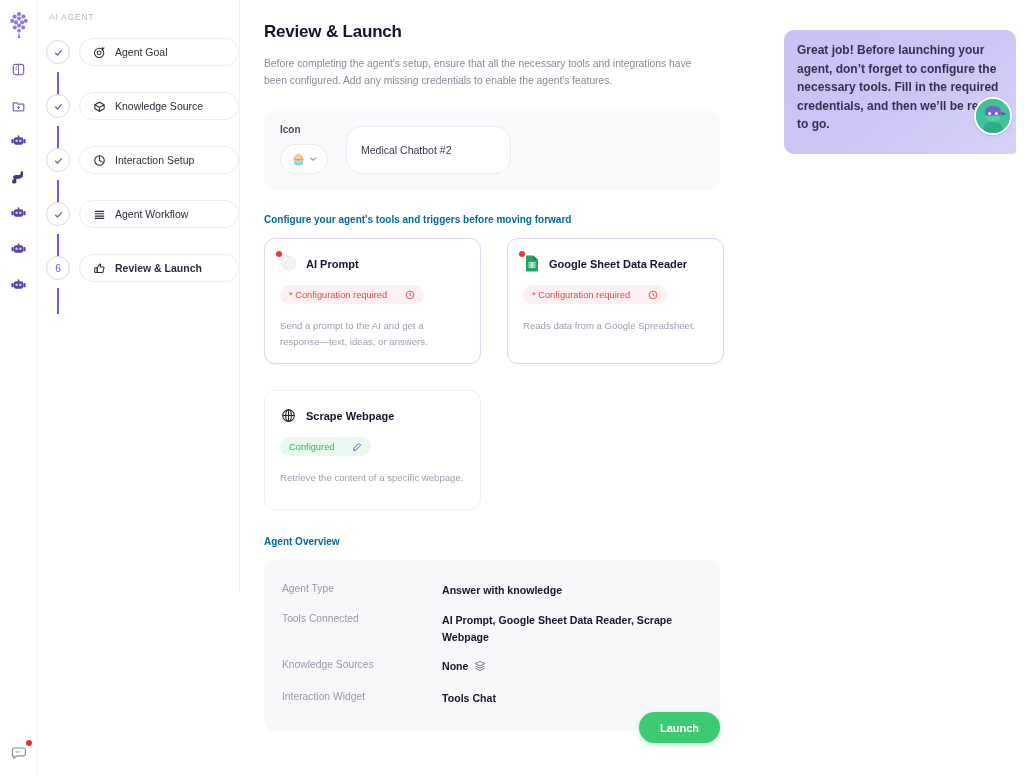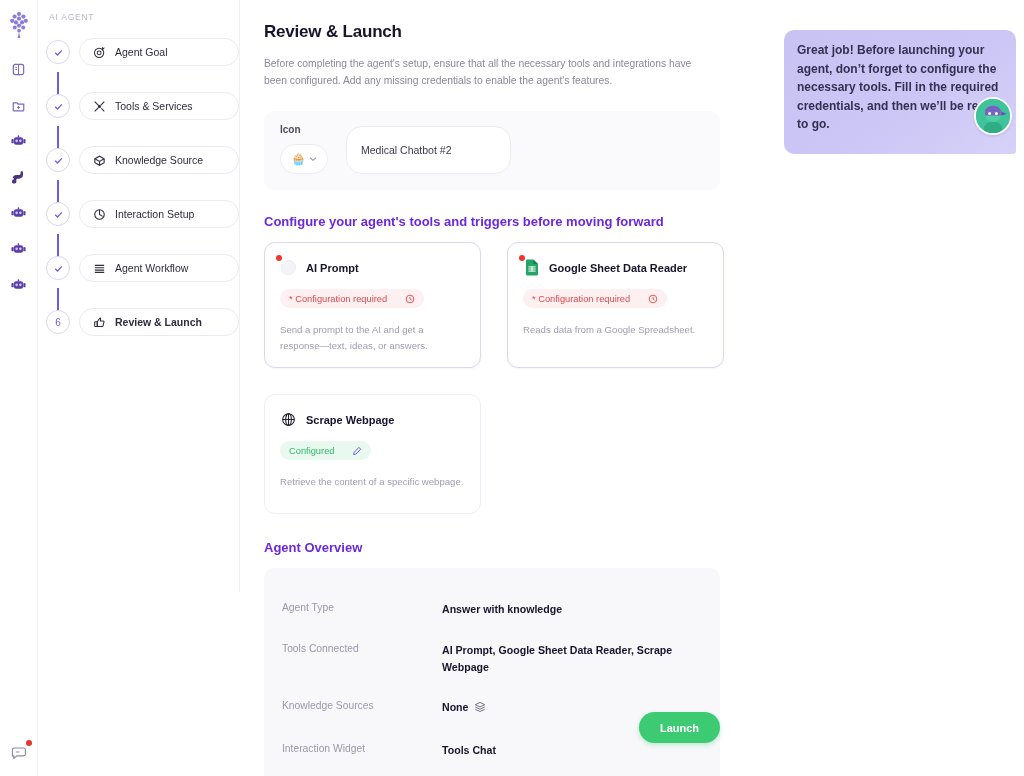--- a/index.html
+++ b/index.html
@@ -87,21 +87,21 @@
   }
   .icon-emoji { font-size: 12px; line-height: 1; }
   .chev { color: #9b98aa; font-size: 8px; }
   .name-input {
     flex: 1 1 auto; height: 48px; border: 1px solid #eceaf3; background: #fff;
     border-radius: 16px; padding: 0 14px; font-size: 10.5px; color: #3b3850;
     font-family: "Liberation Sans", sans-serif; outline: none;
   }
   .name-block { flex: 1 1 auto; }
 
-  .section-title { margin-top: 24px; font-size: 13px; font-weight: bold; color: #6d28d9; }
+  .section-title { margin-top: 24px; font-size: 10px; font-weight: bold; color: #0369a1; }
 
   .tools-grid { margin-top: 13px; display: flex; flex-wrap: wrap; gap: 26px; width: 460px; }
   .tool-card {
     width: 217px; min-height: 120px; background: #fff;
     border: 1px solid #ddd6f3; border-radius: 11px;
     padding: 16px 15px 14px 15px; position: relative;
     box-shadow: 0 1px 2px rgba(90,80,160,.05);
   }
   .tool-card.plain { border-color: #f0eef6; box-shadow: none; }
   .tool-head { display: flex; align-items: center; gap: 9px; }
@@ -117,21 +117,21 @@
   }
   .badge.req { background: #fdf0f0; color: #e0484c; }
   .badge.ok  { background: #e9f9ef; color: #2fb866; }
   .badge svg { display:block; }
   .tool-desc { margin-top: 14px; font-size: 9.6px; line-height: 1.6; color: #a09daf; }
 
   .overview-panel {
     margin-top: 13px; width: 456px; background: #f8f8fb;
     border-radius: 10px; padding: 16px 0 18px 0;
   }
-  .ov-row { display: flex; padding: 6px 18px; align-items: flex-start; margin-top: 11px; }
+  .ov-row { display: flex; padding: 6px 18px; align-items: flex-start; }
   .ov-key { width: 160px; flex: 0 0 160px; font-size: 10.3px; color: #9b98aa; padding-top: 1px; }
   .ov-val { flex: 1 1 auto; font-size: 10.6px; font-weight: bold; color: #17142b; line-height: 1.65;
             display: flex; gap: 6px; align-items: flex-start; }
   .ov-val svg { margin-top: 2px; }
 
   .launch-wrap { position: absolute; left: 24px; top: 712px; width: 456px; display: flex; justify-content: flex-end; }
   .launch-btn {
     width: 81px; height: 31px; border: none; border-radius: 16px;
     background: #3ccb73; color: #fff; font-size: 11px; font-weight: bold;
     font-family: "Liberation Sans", sans-serif; cursor: pointer;
@@ -271,36 +271,20 @@
             <svg width="13" height="13" viewBox="0 0 14 14" fill="none" stroke="#2f2b3d" stroke-width="1.1">
               <circle cx="6.6" cy="7.4" r="5"></circle>
                 <circle cx="6.6" cy="7.4" r="2.1"></circle>
                 <path d="M9.6 4.4l2.6-2.6M10.2 1.4v1.6h1.6"></path>
             </svg>
           </span>
           <span>Agent Goal</span>
         </div>
       </div>
 
-      <div class="step-row">
-        <div class="step-circle">
-          <svg width="11" height="11" viewBox="0 0 12 12" fill="none" stroke="#6c5ce0" stroke-width="1.4">
-              <path d="M2.4 6.3l2.5 2.4 4.7-5"></path>
-            </svg>
-        </div>
-        <div class="step-pill">
-          <span class="sp-ico">
-            <svg width="13" height="13" viewBox="0 0 14 14" fill="none" stroke="#2f2b3d" stroke-width="1.15">
-              <path d="M1.8 1.8l6 6M12.2 1.8l-4 4M1.8 12.2l4-4M12.2 12.2l-3.2-3.2"></path>
-              <circle cx="7" cy="7" r="1.1"></circle>
-            </svg>
-          </span>
-          <span>Tools &amp; Services</span>
-        </div>
-      </div>
 
       <div class="step-row">
         <div class="step-circle">
           <svg width="11" height="11" viewBox="0 0 12 12" fill="none" stroke="#6c5ce0" stroke-width="1.4">
               <path d="M2.4 6.3l2.5 2.4 4.7-5"></path>
             </svg>
         </div>
         <div class="step-pill">
           <span class="sp-ico">
             <svg width="13" height="13" viewBox="0 0 14 14" fill="none" stroke="#2f2b3d" stroke-width="1.15">

